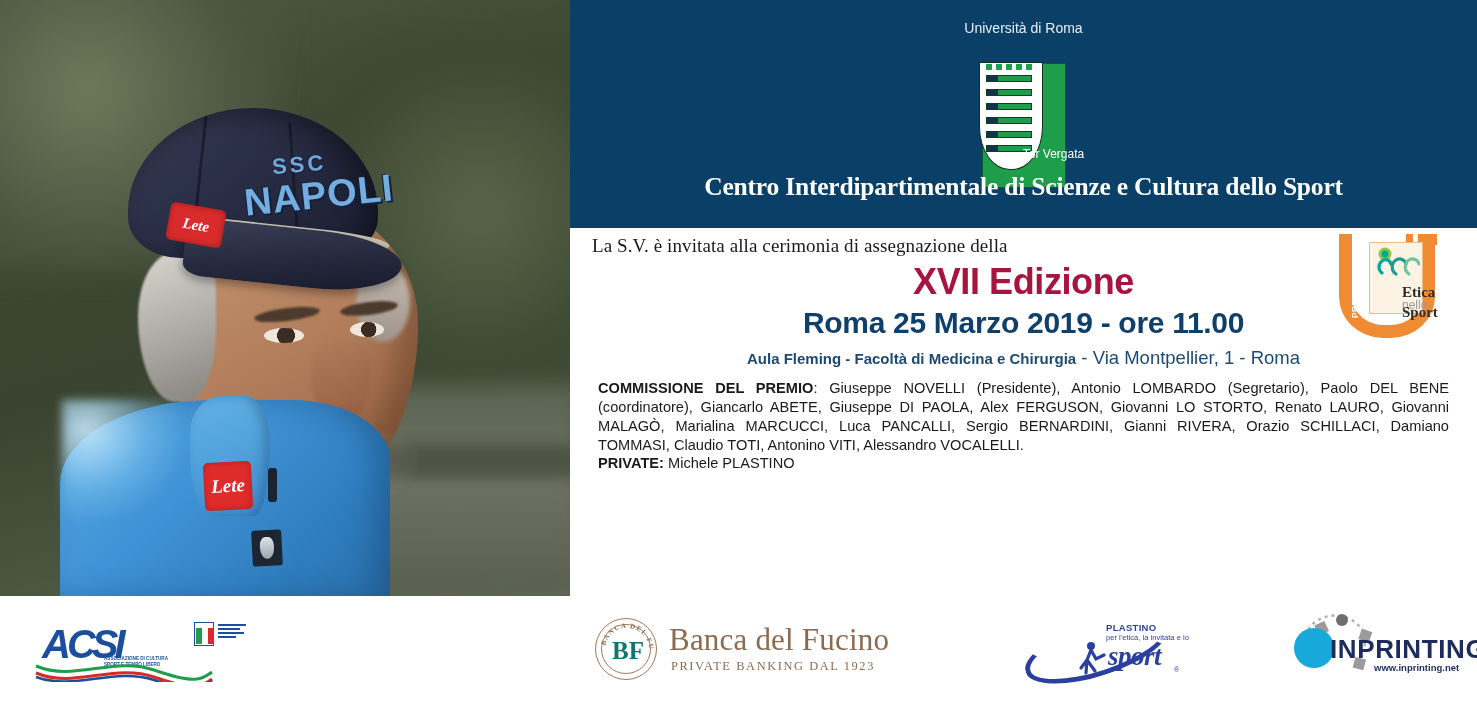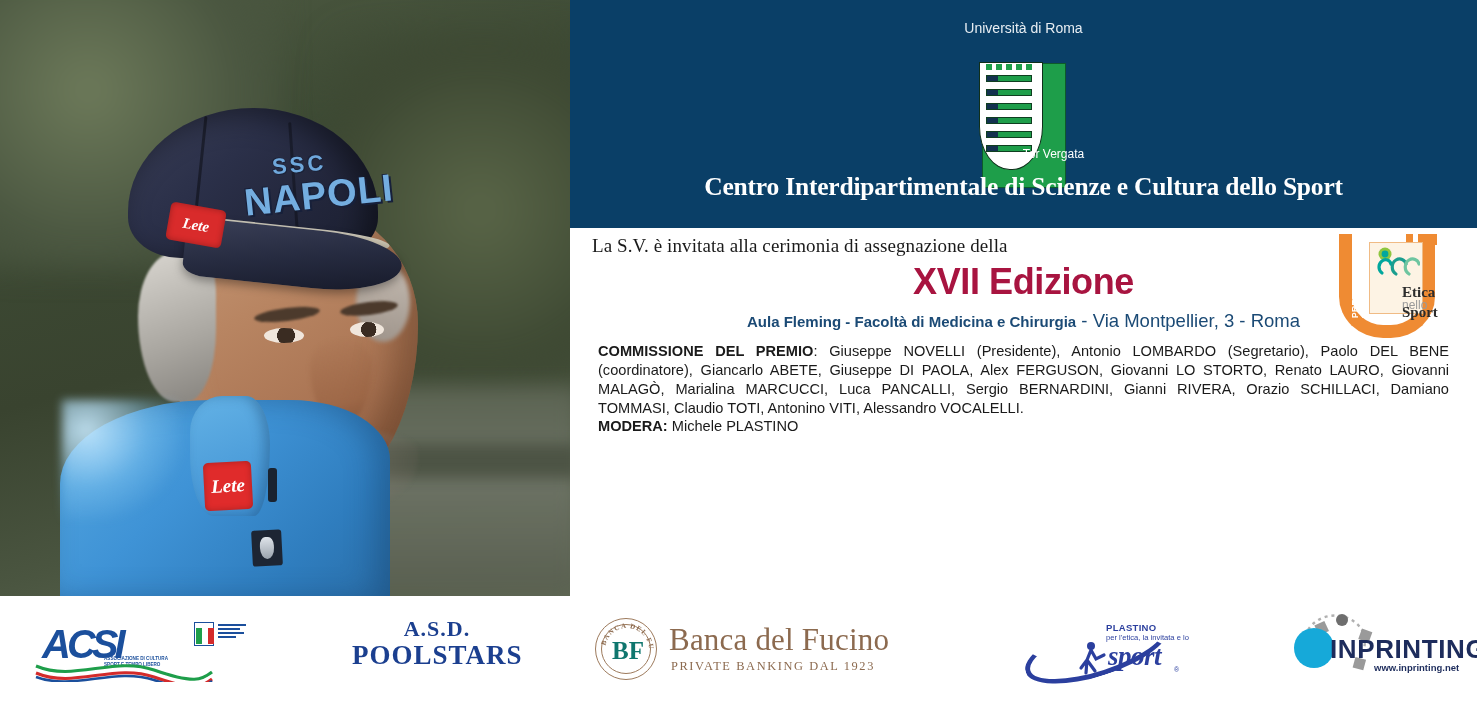--- a/index.html
+++ b/index.html
@@ -400,29 +400,30 @@
           </div>
           <div class="etica-txt1">Etica</div>
           <div class="etica-txt2">nello</div>
           <div class="etica-txt3">Sport</div>
         </div>
         <div class="etica-vert">PREMIO TOR VERGATA</div>
       </div>
 
       <div class="line-invite">La S.V. è invitata alla cerimonia di assegnazione della</div>
       <div class="line-edizione">XVII Edizione</div>
+      <div class="line-date">Roma 25 Marzo 2019 - ore 11.00</div>
       <div class="line-venue">
-        <span class="strong">Aula Fleming - Facoltà di Medicina e Chirurgia</span><span class="light"> - Via Montpellier, 3 - Roma</span>
+        <span class="strong">Aula Fleming - Facoltà di Medicina e Chirurgia</span><span class="light"> - Via Montpellier, 1 - Roma</span>
       </div>
 
       <div class="commission">
         <b>COMMISSIONE DEL PREMIO</b><span>: Giuseppe NOVELLI (Presidente), Antonio LOMBARDO (Segretario), Paolo DEL BENE (coordinatore), Giancarlo ABETE, Giuseppe DI PAOLA, Alex FERGUSON, Giovanni LO STORTO, Renato LAURO, Giovanni MALAGÒ, Marialina MARCUCCI,  Luca PANCALLI, Sergio BERNARDINI, Gianni RIVERA, Orazio SCHILLACI, Damiano TOMMASI, Claudio TOTI, Antonino VITI, Alessandro VOCALELLI.</span>
       </div>
       <div class="modera">
-        <b>MODERA:</b><span> Michele PLASTINO</span>
+        <b>PRIVATE:</b><span> Michele PLASTINO</span>
       </div>
     </div>
   </div>
 
   <div class="footer">
 
     <div class="sponsor acsi">
       <div class="acsi-word">ACSI</div>
       <div class="acsi-sub">ASSOCIAZIONE DI CULTURA SPORT E TEMPO LIBERO</div>
       <div class="acsi-wave">
@@ -441,24 +442,20 @@
         </div>
         <div class="coni-lines">
           <b style="width:28px"></b>
             <b style="width:22px"></b>
             <b style="width:26px"></b>
             <b style="width:18px"></b>
         </div>
       </div>
     </div>
 
-    <div class="sponsor asd">
-      <div class="asd-1">A.S.D.</div>
-      <div class="asd-2">POOLSTARS</div>
-    </div>
 
     <div class="sponsor banca">
       <div class="banca-seal">
         <div class="banca-seal-txt">
           <svg width="62" height="62" viewBox="0 0 62 62">
             <defs>
                 <path id="arcp" d="M9,31 a22,22 0 1,1 44,0"></path>
               </defs>
             <text font-size="7" fill="#8e6c50" font-family="Liberation Serif, serif" letter-spacing="1.1">
               <textPath href="#arcp" startOffset="6%">BANCA DEL FUCINO</textPath>

